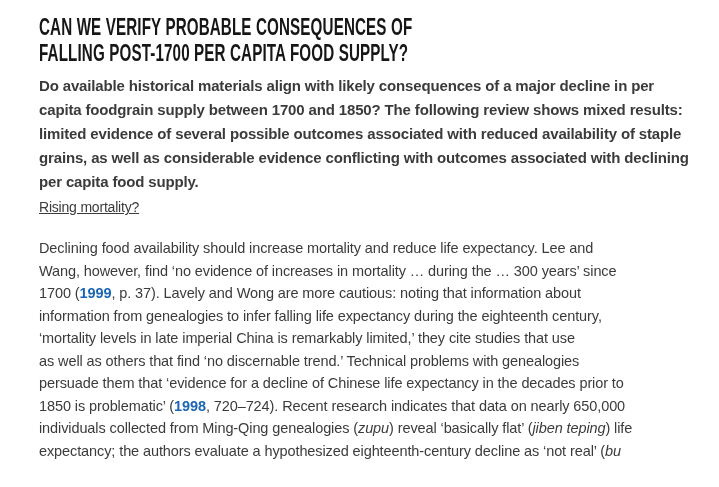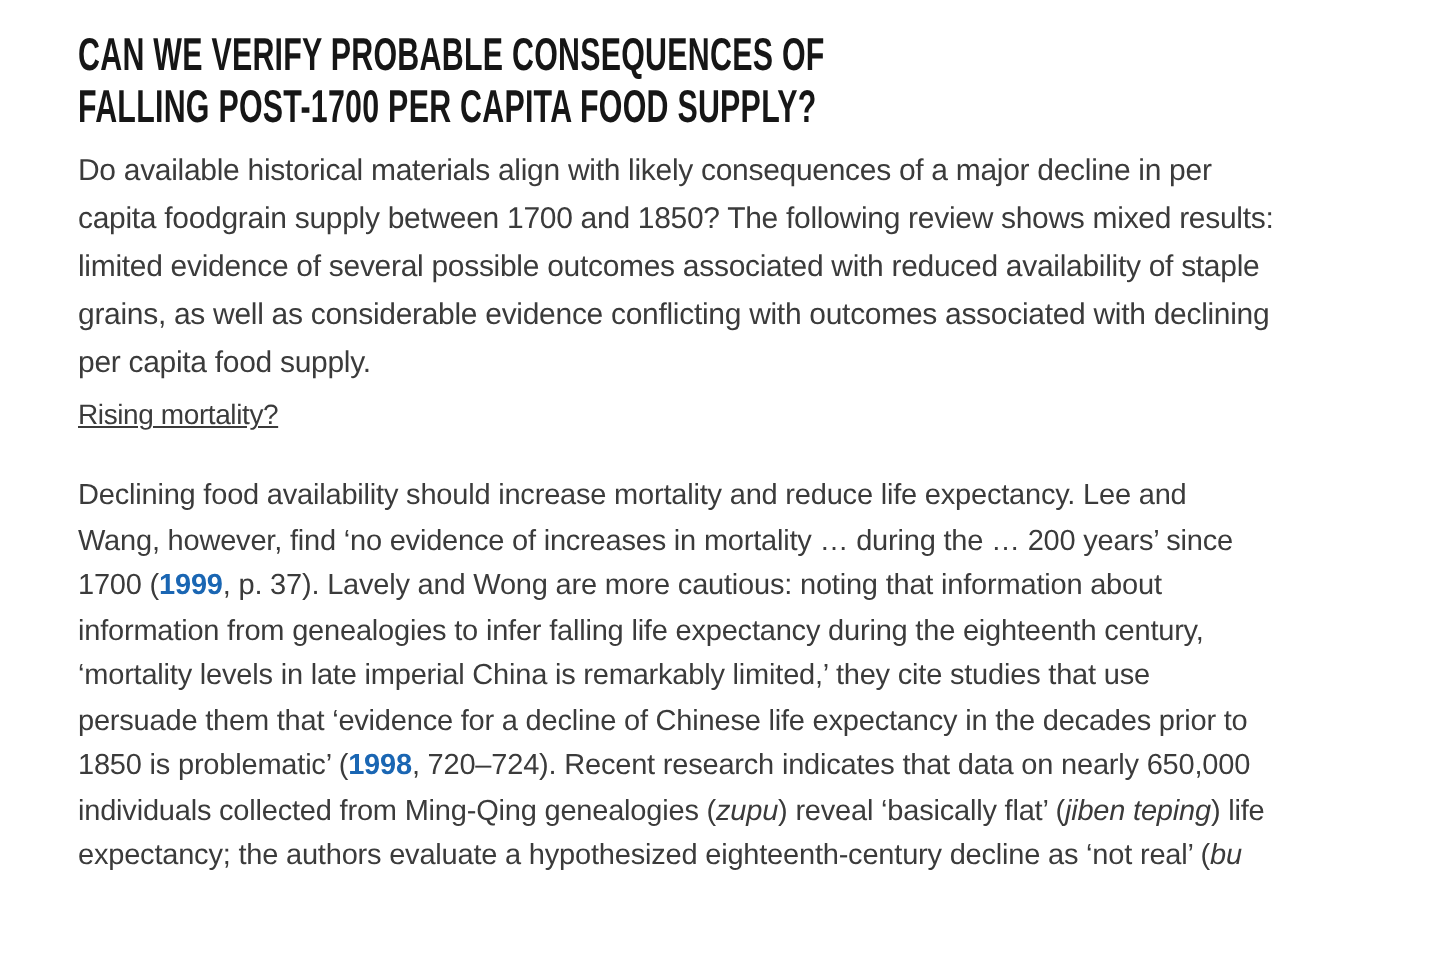--- a/index.html
+++ b/index.html
@@ -39,20 +39,21 @@
     transform-origin: 0 0;
     width: 930px;
   }
 
   .lead {
     margin: 8px 0 0 0;
     font-size: 15px;
     line-height: 24.1px;
     letter-spacing: -0.15px;
     color: var(--text);
+    font-weight: bold;
   }
 
   h2.section {
     margin: 0;
     font-weight: 400;
     font-size: 14px;
     line-height: 26px;
     color: var(--text);
     letter-spacing: -0.2px;
     text-decoration: underline;
@@ -93,24 +94,25 @@
         <div class="line">capita foodgrain supply between 1700 and 1850? The following review shows mixed results:</div>
         <div class="line">limited evidence of several possible outcomes associated with reduced availability of staple</div>
         <div class="line">grains, as well as considerable evidence conflicting with outcomes associated with declining</div>
         <div class="line">per capita food supply.</div>
       </div>
 
     <h2 class="section">Rising mortality?</h2>
 
     <div class="bodytext">
         <div class="line"><span class="txt">Declining food availability should increase mortality and reduce life expectancy. Lee and</span></div>
-        <div class="line"><span class="txt">Wang, however, find ‘no evidence of increases in mortality … during the … 200 years’ since</span></div>
+        <div class="line"><span class="txt">Wang, however, find ‘no evidence of increases in mortality … during the … 300 years’ since</span></div>
         <div class="line"><span class="txt">1700 (</span><a class="cite" href="#">1999</a><span class="txt">, p. 37). Lavely and Wong are more cautious: noting that information about</span></div>
         <div class="line"><span class="txt">information from genealogies to infer falling life expectancy during the eighteenth century,</span></div>
         <div class="line"><span class="txt">‘mortality levels in late imperial China is remarkably limited,’ they cite studies that use</span></div>
+        <div class="line"><span class="txt">as well as others that find ‘no discernable trend.’ Technical problems with genealogies</span></div>
         <div class="line"><span class="txt">persuade them that ‘evidence for a decline of Chinese life expectancy in the decades prior to</span></div>
         <div class="line"><span class="txt">1850 is problematic’ (</span><a class="cite" href="#">1998</a><span class="txt">, 720–724). Recent research indicates that data on nearly 650,000</span></div>
         <div class="line"><span class="txt">individuals collected from Ming-Qing genealogies (</span><span class="it">zupu</span><span class="txt">) reveal ‘basically flat’ (</span><span class="it">jiben teping</span><span class="txt">) life</span></div>
         <div class="line"><span class="txt">expectancy; the authors evaluate a hypothesized eighteenth-century decline as ‘not real’ (</span><span class="it">bu</span></div>
       </div>
 
   </div>
 </div>
 
 </body></html>

